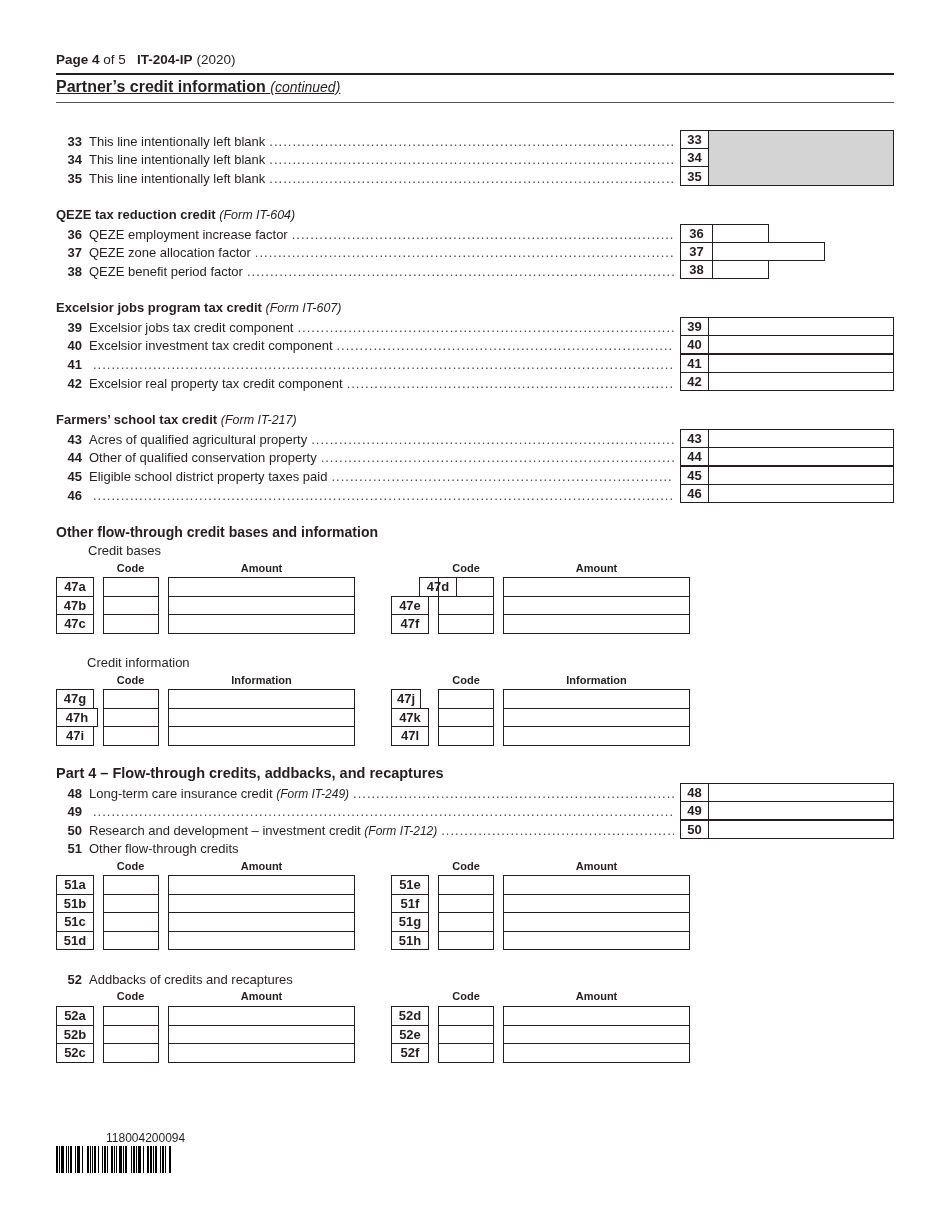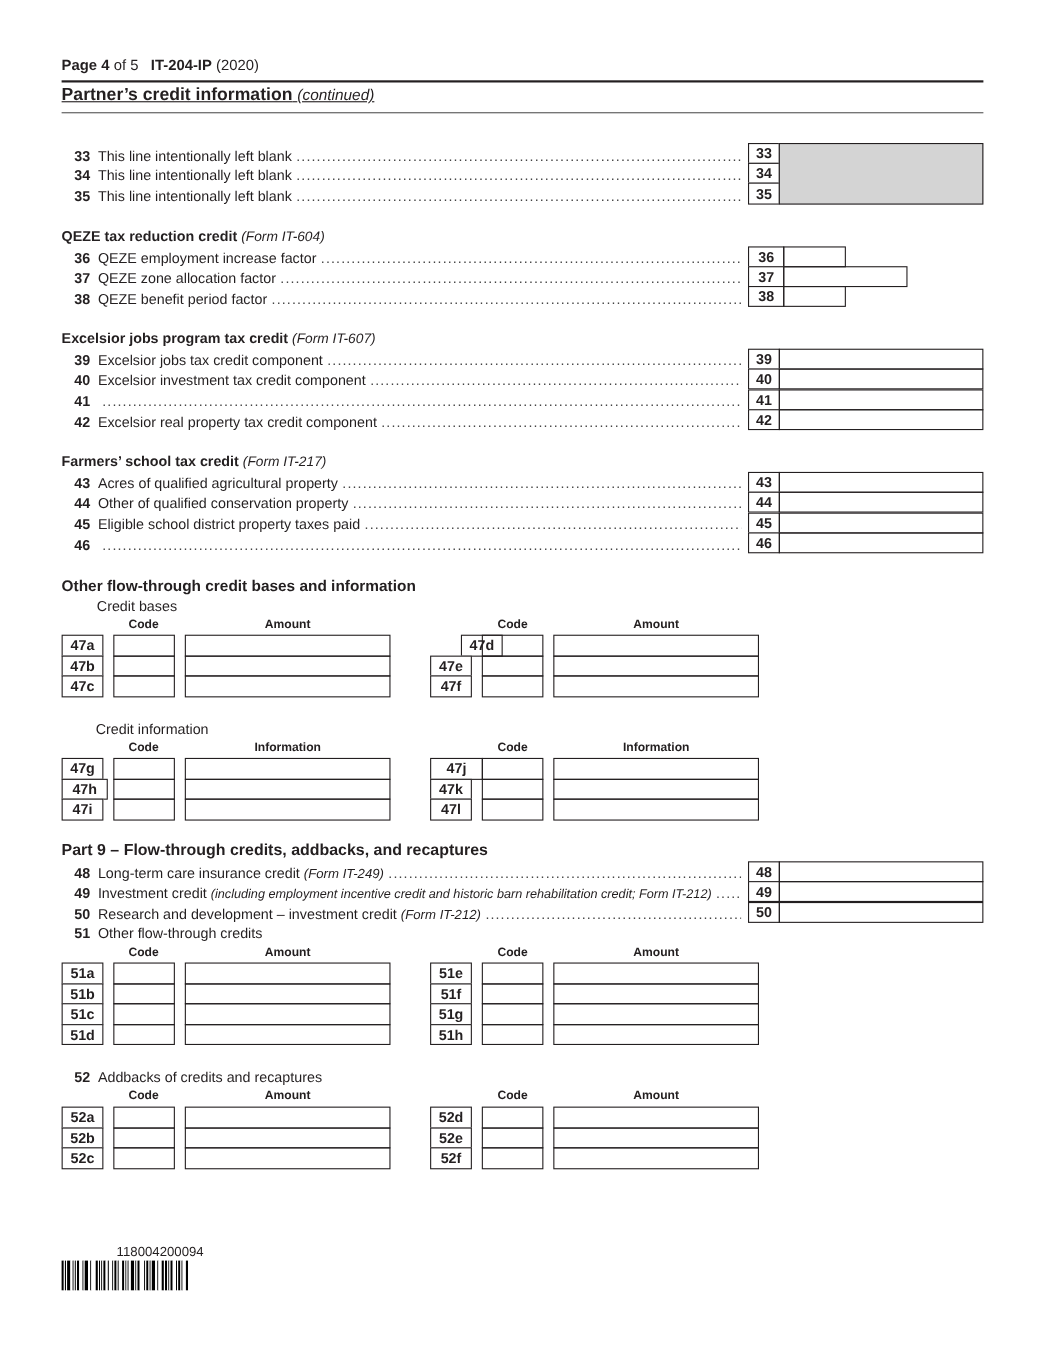--- a/index.html
+++ b/index.html
@@ -153,29 +153,28 @@
 <div class="colhead" style="left:503px;top:562px;width:187px">Amount</div>
 
 <div id="g47bases"></div>
 
 <div class="sub" style="left:87px;top:655px">Credit information</div>
 <div class="colhead" style="left:103px;top:674px;width:55px">Code</div>
 <div class="colhead" style="left:168px;top:674px;width:187px">Information</div>
 <div class="colhead" style="left:438px;top:674px;width:56px">Code</div>
 <div class="colhead" style="left:503px;top:674px;width:187px">Information</div>
 
-<div class="sec" style="top:765px;font-size:14.5px">Part 9 – Flow-through credits, addbacks, and recaptures</div>
+<div class="sec" style="top:765px;font-size:14.5px">Part 4 – Flow-through credits, addbacks, and recaptures</div>
 <div class="line" style="top:784px">
     <span class="num">48</span>
     <span class="txt"><span>Long-term care insurance credit</span> <i>(Form IT-249)</i></span>
     <span class="dots"></span>
   </div>
 <div class="line" style="top:802px">
     <span class="num">49</span>
-    <span class="txt"><span>Investment credit</span> <i style="font-size:11.5px">(including employment incentive credit and historic barn rehabilitation credit; Form IT-212)</i></span>
     <span class="dots"></span>
   </div>
 <div class="line" style="top:821px">
     <span class="num">50</span>
     <span class="txt"><span>Research and development – investment credit</span> <i>(Form IT-212)</i></span>
     <span class="dots"></span>
   </div>
 <div class="lbl" style="left:680px;top:783px;width:29px;height:19px">48</div>
 <div class="box" style="left:708px;top:783px;width:186px;height:19px"></div>
 <div class="lbl" style="left:680px;top:801px;width:29px;height:19px">49</div>
@@ -222,21 +221,21 @@
     <div class="box" style="left: 503px; top: 614px; width: 187px; height: 19.5px;"></div>
     <div class="lbl" style="left: 56px; top: 689px; width: 38px; height: 19.5px;">47g</div>
     <div class="box" style="left: 103px; top: 689px; width: 56px; height: 19.5px;"></div>
     <div class="box" style="left: 168px; top: 689px; width: 187px; height: 19.5px;"></div>
     <div class="lbl" style="left: 56px; top: 707.5px; width: 42px; height: 19.5px;">47h</div>
     <div class="box" style="left: 103px; top: 707.5px; width: 56px; height: 19.5px;"></div>
     <div class="box" style="left: 168px; top: 707.5px; width: 187px; height: 19.5px;"></div>
     <div class="lbl" style="left: 56px; top: 726px; width: 38px; height: 19.5px;">47i</div>
     <div class="box" style="left: 103px; top: 726px; width: 56px; height: 19.5px;"></div>
     <div class="box" style="left: 168px; top: 726px; width: 187px; height: 19.5px;"></div>
-    <div class="lbl" style="left: 391px; top: 689px; width: 48px; height: 19.5px;">47j</div>
+    <div class="lbl" style="left: 391px; top: 689px; width: 30px; height: 19.5px;">47j</div>
     <div class="box" style="left: 438px; top: 689px; width: 56px; height: 19.5px;"></div>
     <div class="box" style="left: 503px; top: 689px; width: 187px; height: 19.5px;"></div>
     <div class="lbl" style="left: 391px; top: 707.5px; width: 38px; height: 19.5px;">47k</div>
     <div class="box" style="left: 438px; top: 707.5px; width: 56px; height: 19.5px;"></div>
     <div class="box" style="left: 503px; top: 707.5px; width: 187px; height: 19.5px;"></div>
     <div class="lbl" style="left: 391px; top: 726px; width: 38px; height: 19.5px;">47l</div>
     <div class="box" style="left: 438px; top: 726px; width: 56px; height: 19.5px;"></div>
     <div class="box" style="left: 503px; top: 726px; width: 187px; height: 19.5px;"></div>
     <div class="lbl" style="left: 56px; top: 875px; width: 38px; height: 19.5px;">51a</div>
     <div class="box" style="left: 103px; top: 875px; width: 56px; height: 19.5px;"></div>

